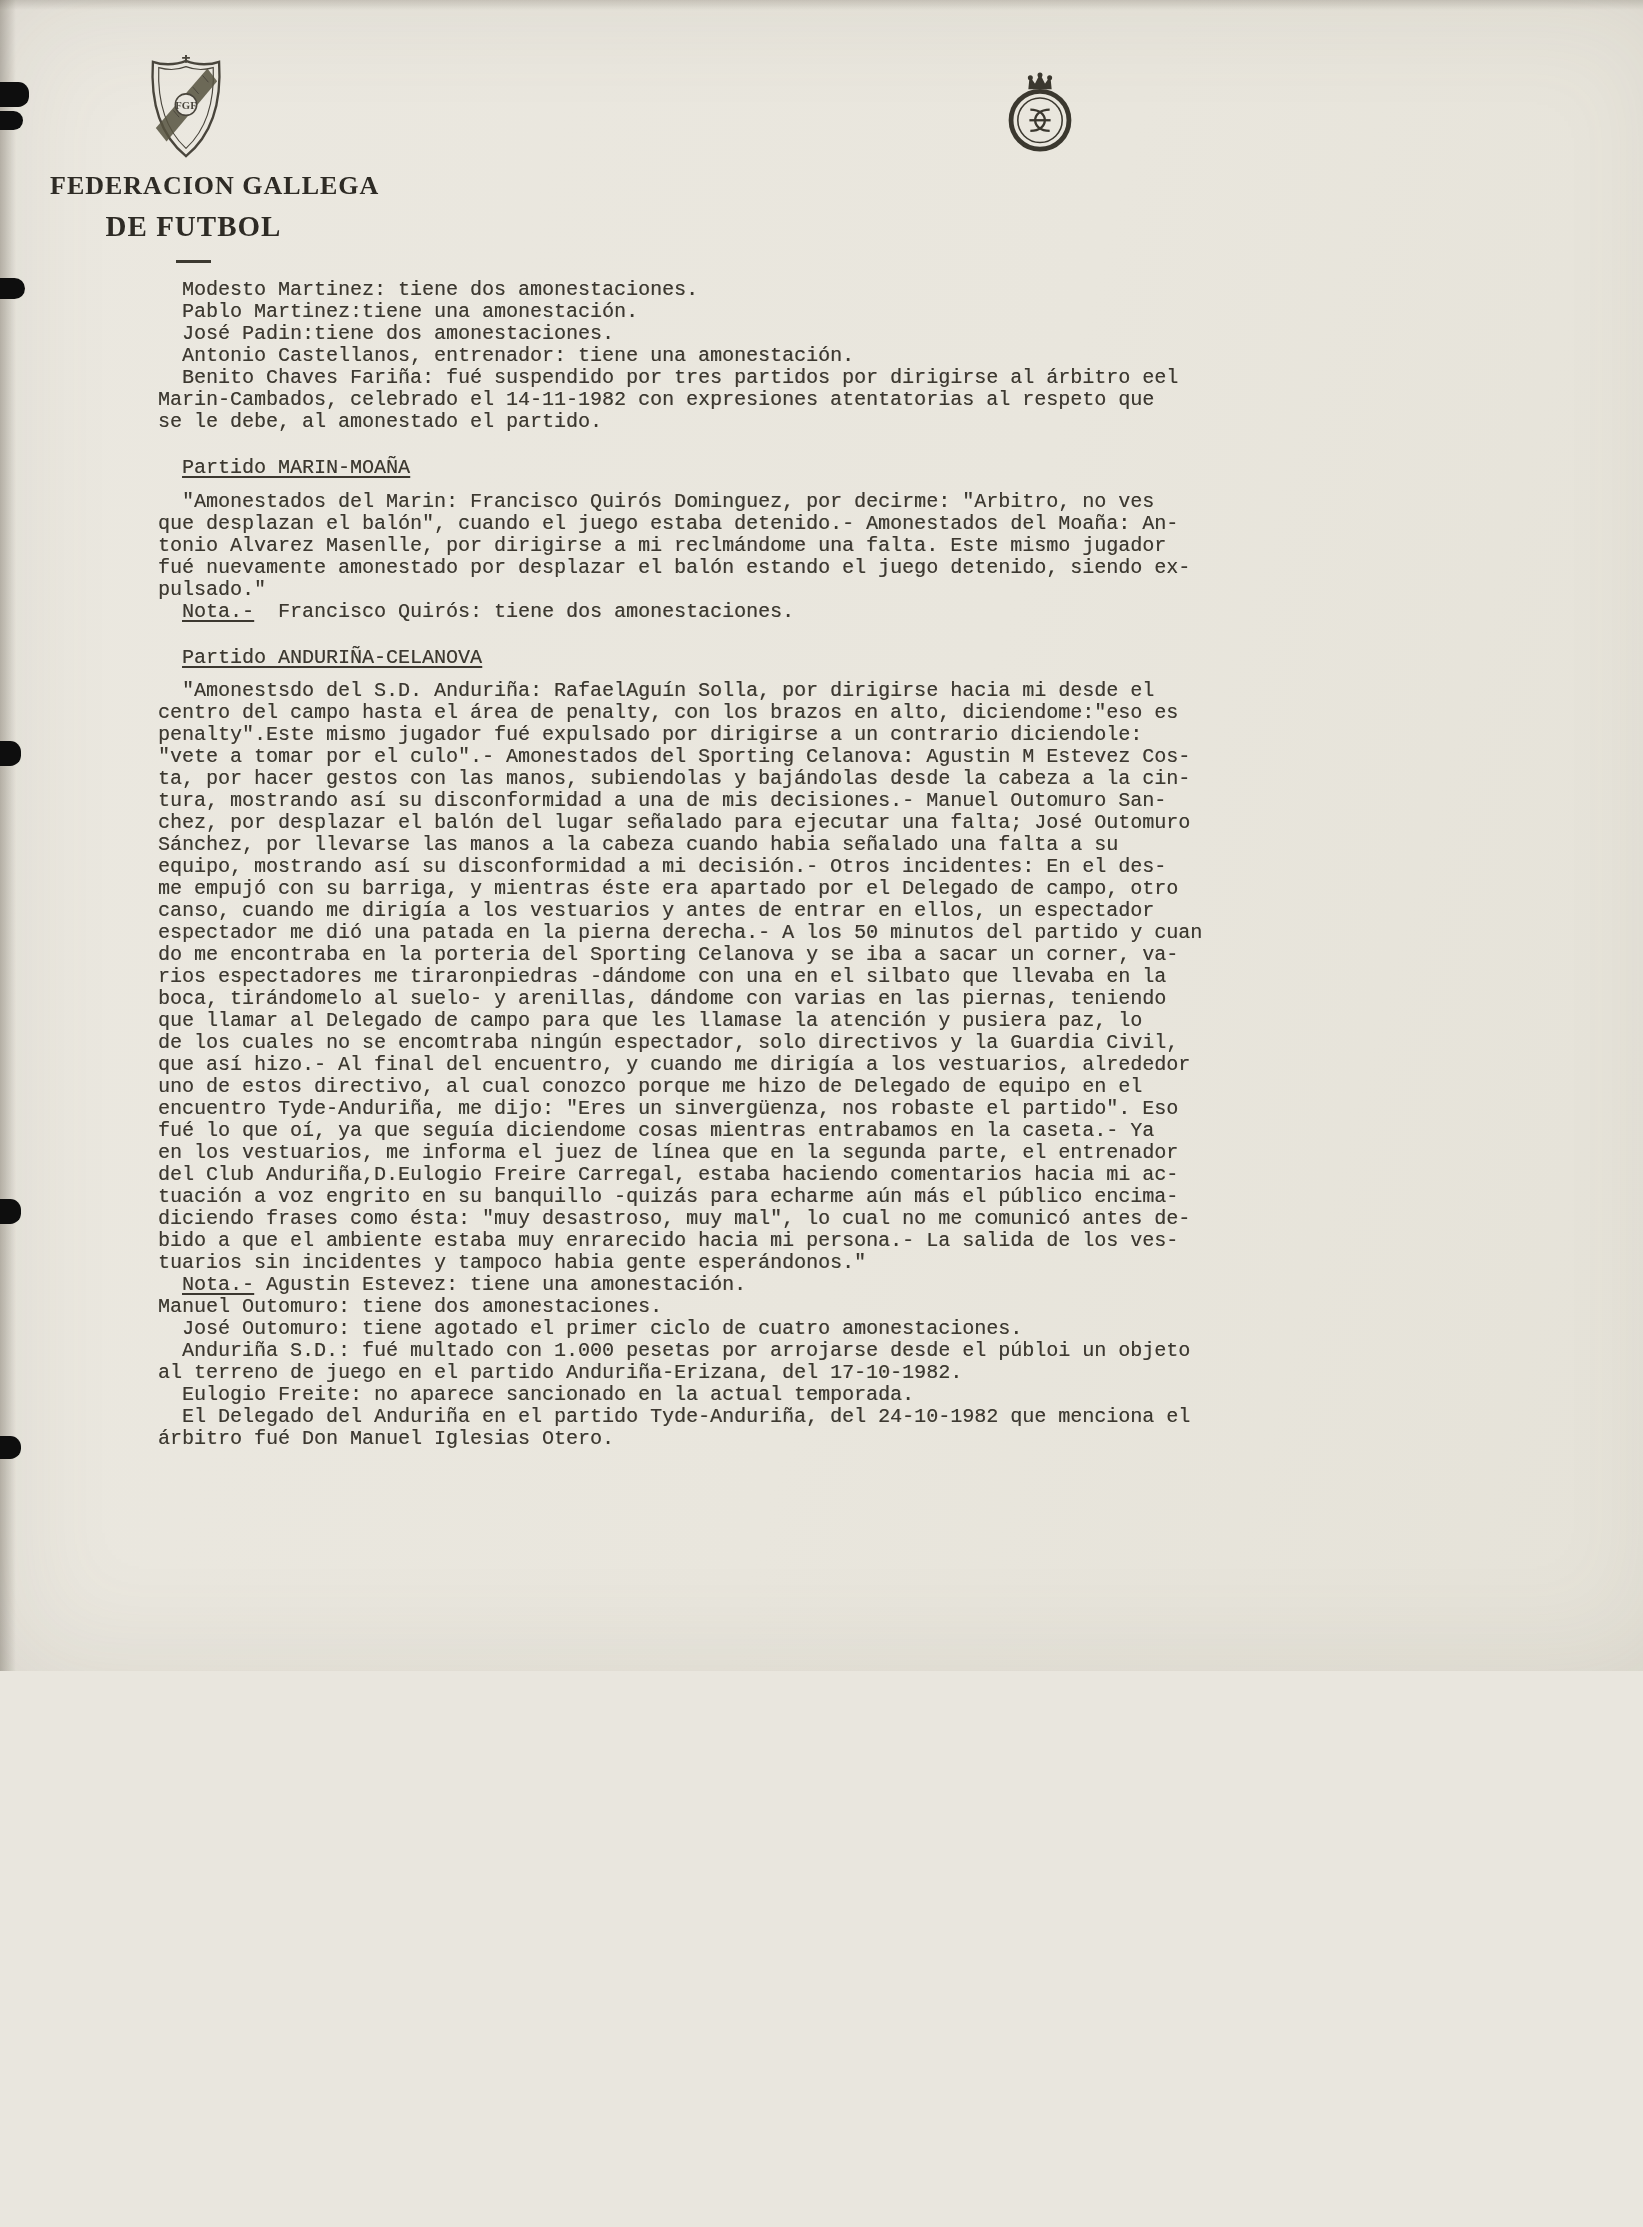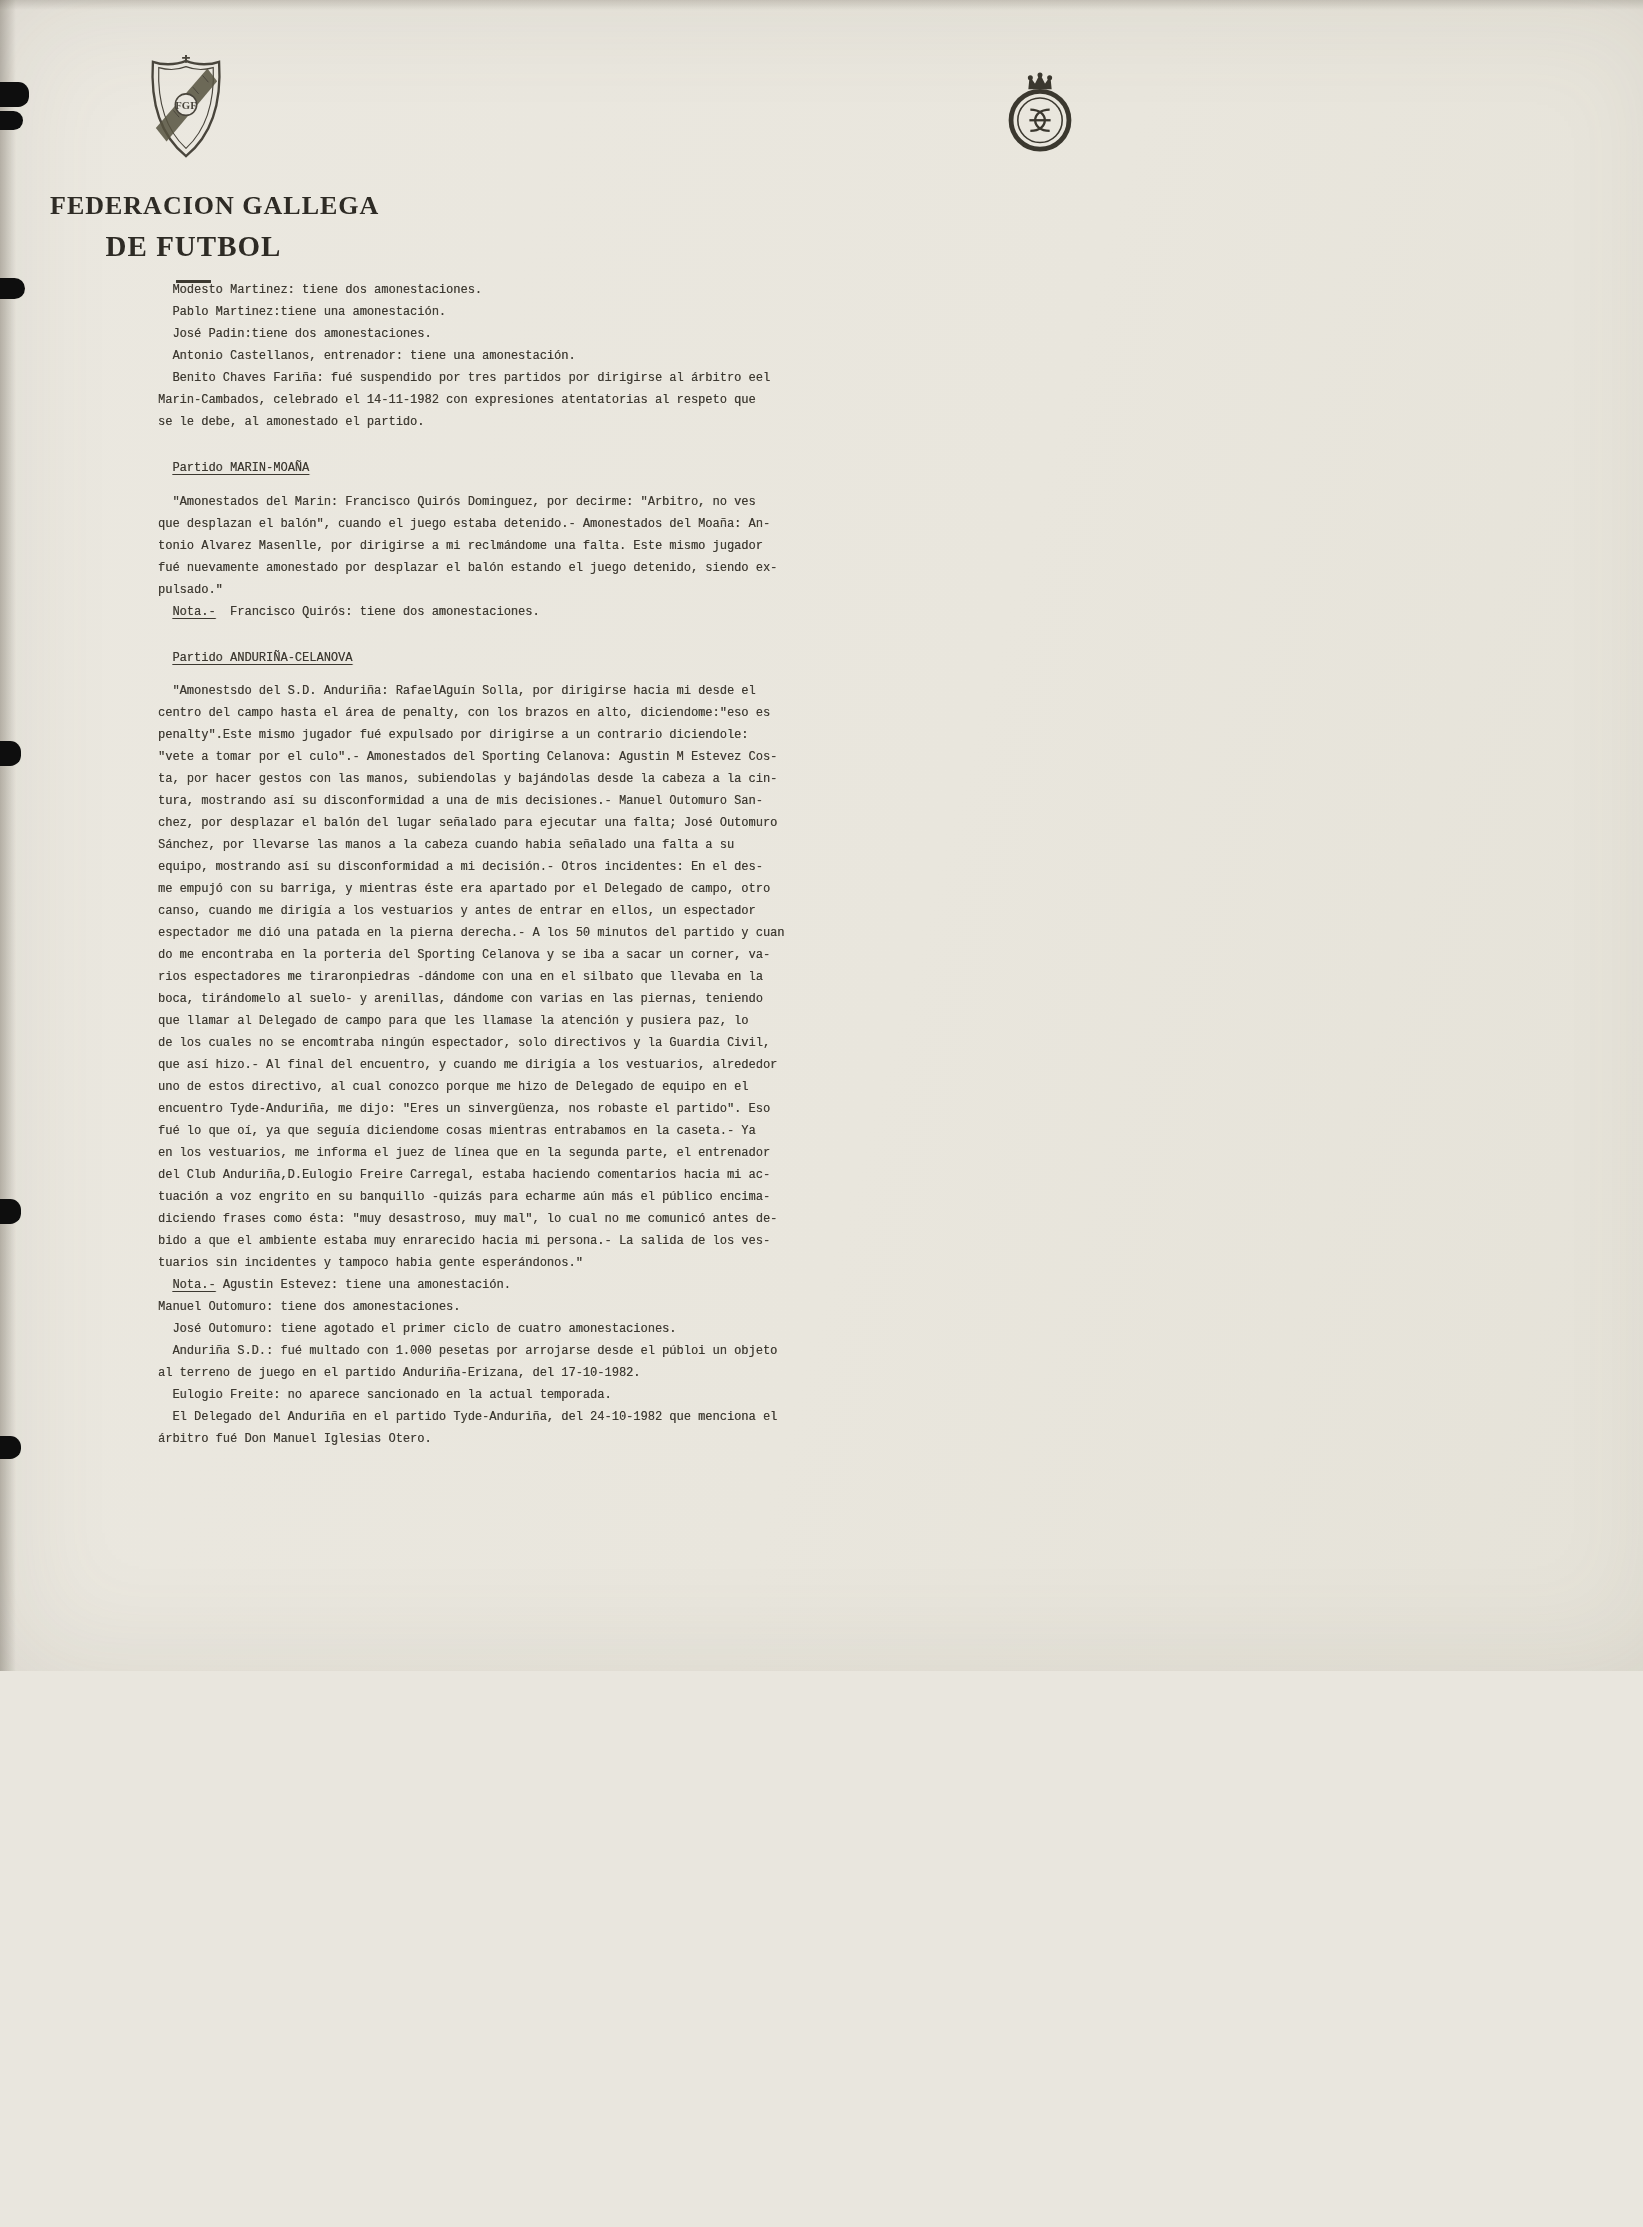--- a/index.html
+++ b/index.html
@@ -11,30 +11,30 @@
     font-family:"Liberation Mono","DejaVu Sans Mono",monospace;
     padding-left:32px;
   }
   .edge-shade{position:absolute;left:0;top:0;width:15.5px;height:100%;
     background:linear-gradient(to right,rgba(70,62,50,0.30),rgba(70,62,50,0));pointer-events:none;}
   .top-shade{position:absolute;left:0;top:0;width:100%;height:9.7px;
     background:linear-gradient(to bottom,rgba(70,62,50,0.18),rgba(70,62,50,0));pointer-events:none;}
   .tab{position:absolute;left:0;background:#0e0e0e;border-radius:0 10.7px 10.7px 0;}
 
   .letterhead{position:absolute;left:50px;top:171px;width:287px;text-align:center;color:#2e2b25;
-    font-family:"Liberation Serif","DejaVu Serif",serif;font-weight:bold;margin-top:20px;}
+    font-family:"Liberation Serif","DejaVu Serif",serif;font-weight:bold;}
   .org1{font-size:26px;letter-spacing:1px;white-space:nowrap;}
   .org2{font-size:29px;letter-spacing:1px;margin-top:8.7px;}
   .org-rule{width:35px;height:2.9px;background:#3c3930;margin:17.5px auto 0;}
 
   .logo-shield{position:absolute;left:146px;top:54px;}
   .logo-crest{position:absolute;left:1005px;top:72px;}
 
   .body-text{position:absolute;left:158px;top:279px;width:990px;
-    font-size:12px;line-height:22px;color:#3c3830;
+    font-size:20px;line-height:22px;color:#3c3830;
     text-shadow:0.3px 0 0 rgba(60,56,48,0.55);}
   .line{white-space:pre;height:22px;}
   .gap{height:24px;}
   .section-title{white-space:pre;height:22px;margin-bottom:11.6px;}
   .u{text-decoration:underline;text-underline-offset:2.9px;}
 </style>
 </head>
 <body>
 
 <div class="page">

